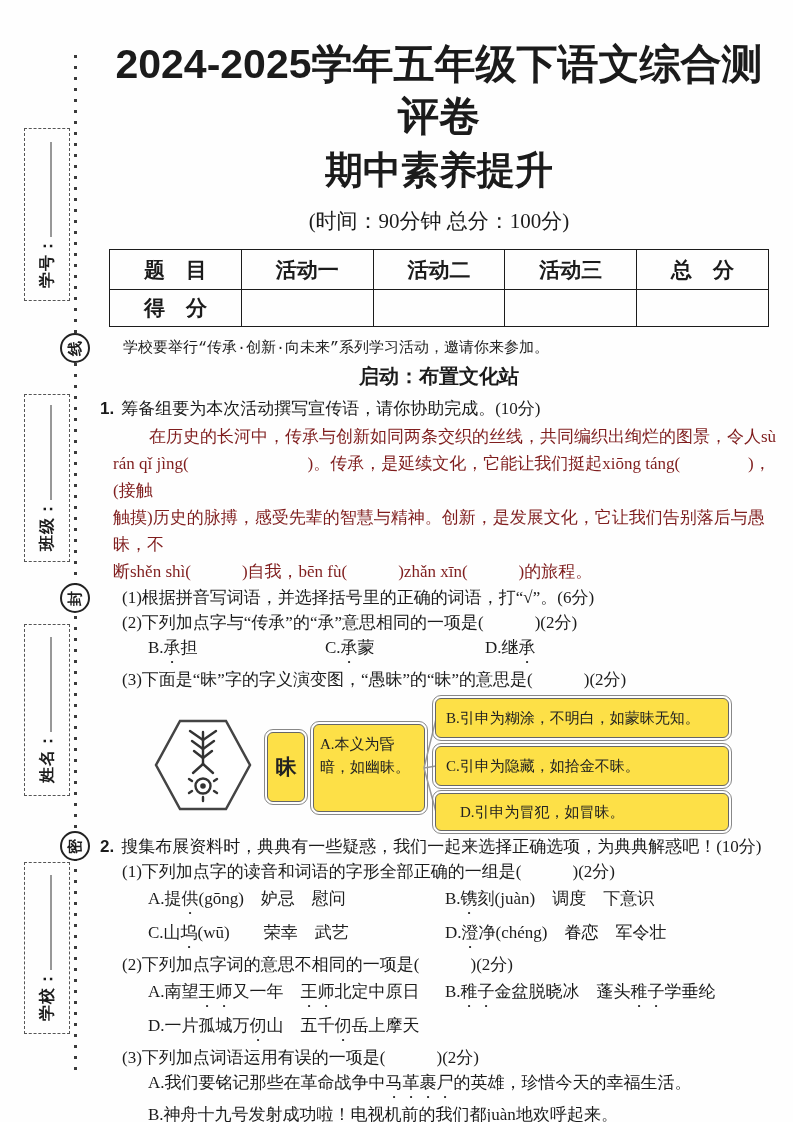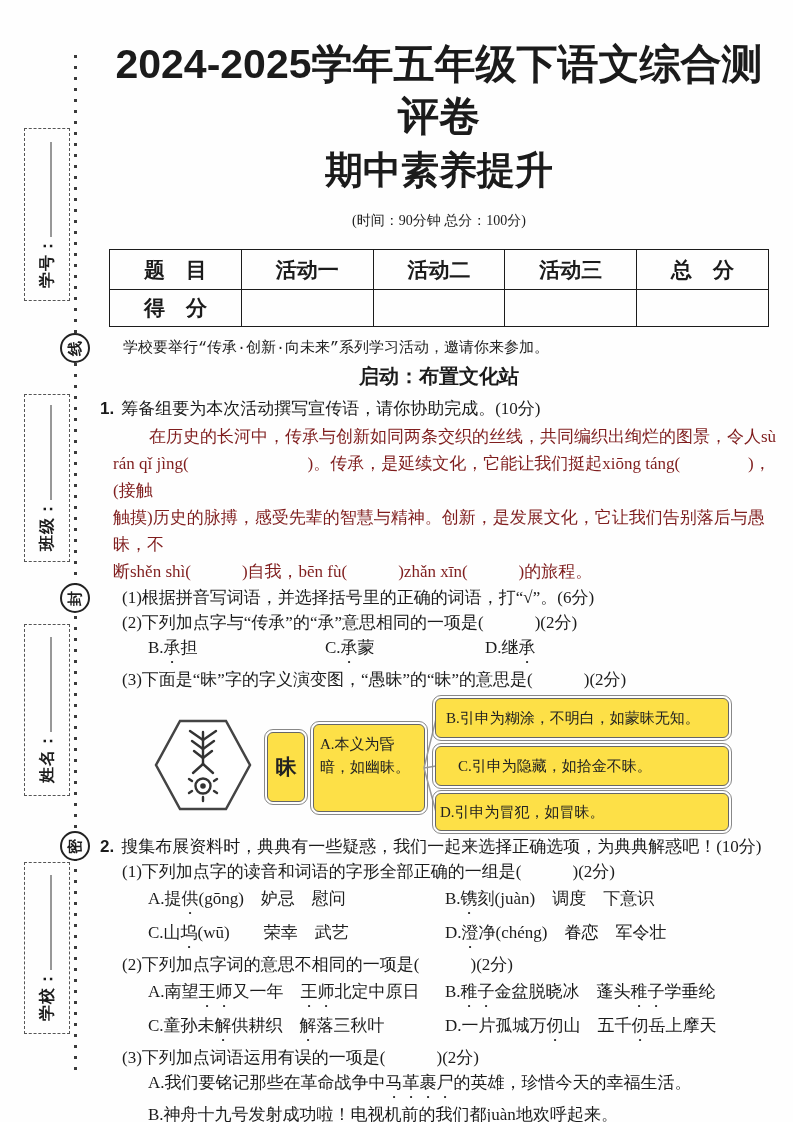--- a/index.html
+++ b/index.html
@@ -15,21 +15,21 @@
               white-space:nowrap;font-size:16px;font-weight:bold;letter-spacing:1px;}
   .blank{display:inline-block;width:95px;border-bottom:1.5px solid #333;height:12px;vertical-align:baseline;}
   .seal-circle{position:absolute;left:60px;width:30px;height:30px;border:2px solid #222;border-radius:50%;
                background:#fff;display:flex;align-items:center;justify-content:center;z-index:2;box-sizing:border-box;}
   .seal-circle span{display:block;transform:rotate(-90deg);font-size:15px;font-weight:bold;}
 
   
   .main{position:absolute;left:95px;top:38px;width:688px;}
   .title1{font-size:41px;line-height:52px;font-weight:bold;text-align:center;letter-spacing:0;}
   .title2{font-size:38px;line-height:48px;font-weight:bold;text-align:center;margin-top:4px;}
-  .meta{font-size:14px;line-height:30px;text-align:center;margin-top:12px;}
+  .meta{font-size:21px;line-height:30px;text-align:center;margin-top:12px;}
 
   table.score{border-collapse:collapse;margin:13px auto 0 14px;width:660px;table-layout:fixed;}
   table.score td{border:1.8px solid #1c1c1c;text-align:center;vertical-align:middle;
                  font-family:"Liberation Sans","DejaVu Sans",sans-serif;font-weight:bold;font-size:21px;}
   .trow1 td{height:37px;} .trow2 td{height:34px;}
 
   .intro{font-size:15px;line-height:20px;margin:12px 0 0 28px;color:#222;font-family:Liberation Mono, monospace;}
   .h3{font-size:20px;line-height:26px;font-weight:bold;text-align:center;margin-top:4px;}
   .qline{font-size:17px;line-height:25px;margin-top:7px;margin-left:5px;}
   .qnum{font-weight:bold;font-family:"Liberation Sans","DejaVu Sans",sans-serif;margin-right:7px;}
@@ -47,22 +47,22 @@
 
   
   .diagram{position:relative;height:140px;margin-top:2px;}
   .dbox{position:absolute;border:1px solid #666;outline:1px solid #888;outline-offset:2px;
         border-radius:6px;background:#fde047;box-sizing:border-box;font-size:15px;color:#222;}
   .hex{position:absolute;left:58px;top:24px;}
   .meibox{left:172px;top:38px;width:38px;height:70px;display:flex;align-items:center;justify-content:center;
           font-size:21px;font-weight:bold;}
   .abox{left:218px;top:30px;width:112px;height:88px;padding:8px 6px;line-height:23px;box-sizing:border-box;}
   .bbox{left:340px;top:4px;width:294px;height:40px;line-height:38px;padding-left:10px;}
-  .cbox{left:340px;top:52px;width:294px;height:40px;line-height:38px;padding-left:22px;}
-  .ddbox{left:340px;top:99px;width:294px;height:38px;line-height:36px;padding-left:4px;}
+  .cbox{left:340px;top:52px;width:294px;height:40px;line-height:38px;padding-left:10px;}
+  .ddbox{left:340px;top:99px;width:294px;height:38px;line-height:36px;padding-left:24px;}
   .connectors{position:absolute;left:325px;top:0;}
 </style>
 </head>
 <body>
 
 <div class="page">
 
   <div class="dotline"></div>
 
   <div class="seal-box" style="top:128px;height:173px;">
@@ -183,21 +183,20 @@
       </div>
     </div>
 
     <div class="sub">(2)下列加点字词的意思不相同的一项是(　　　)(2分)</div>
     <div class="grid2">
       <div class="row">
         <span class="col"><span>A.南望</span><span class="em">王师</span><span>又一年　</span><span class="em">王师</span><span>北定中原日</span></span>
         <span><span>B.</span><span class="em">稚子</span><span>金盆脱晓冰　蓬头</span><span class="em">稚子</span><span>学垂纶</span></span>
       </div>
       <div class="row">
-        <span class="col"><span>C.童孙未</span><span class="em">解</span><span>供耕织　</span><span class="em">解</span><span>落三秋叶</span></span>
         <span><span>D.一片孤城万</span><span class="em">仞</span><span>山　五千</span><span class="em">仞</span><span>岳上摩天</span></span>
       </div>
     </div>
 
     <div class="sub">(3)下列加点词语运用有误的一项是(　　　)(2分)</div>
     <div class="optblock"><span>A.我们要铭记那些在革命战争中</span><span class="em">马革裹尸</span><span>的英雄，珍惜今天的幸福生活。</span></div>
     <div class="optblock"><span>B.神舟十九号发射成功啦！电视机前的我们都</span><span class="em">juàn</span><span>地欢呼起来。</span></div>
 
   </div>
 </div>

